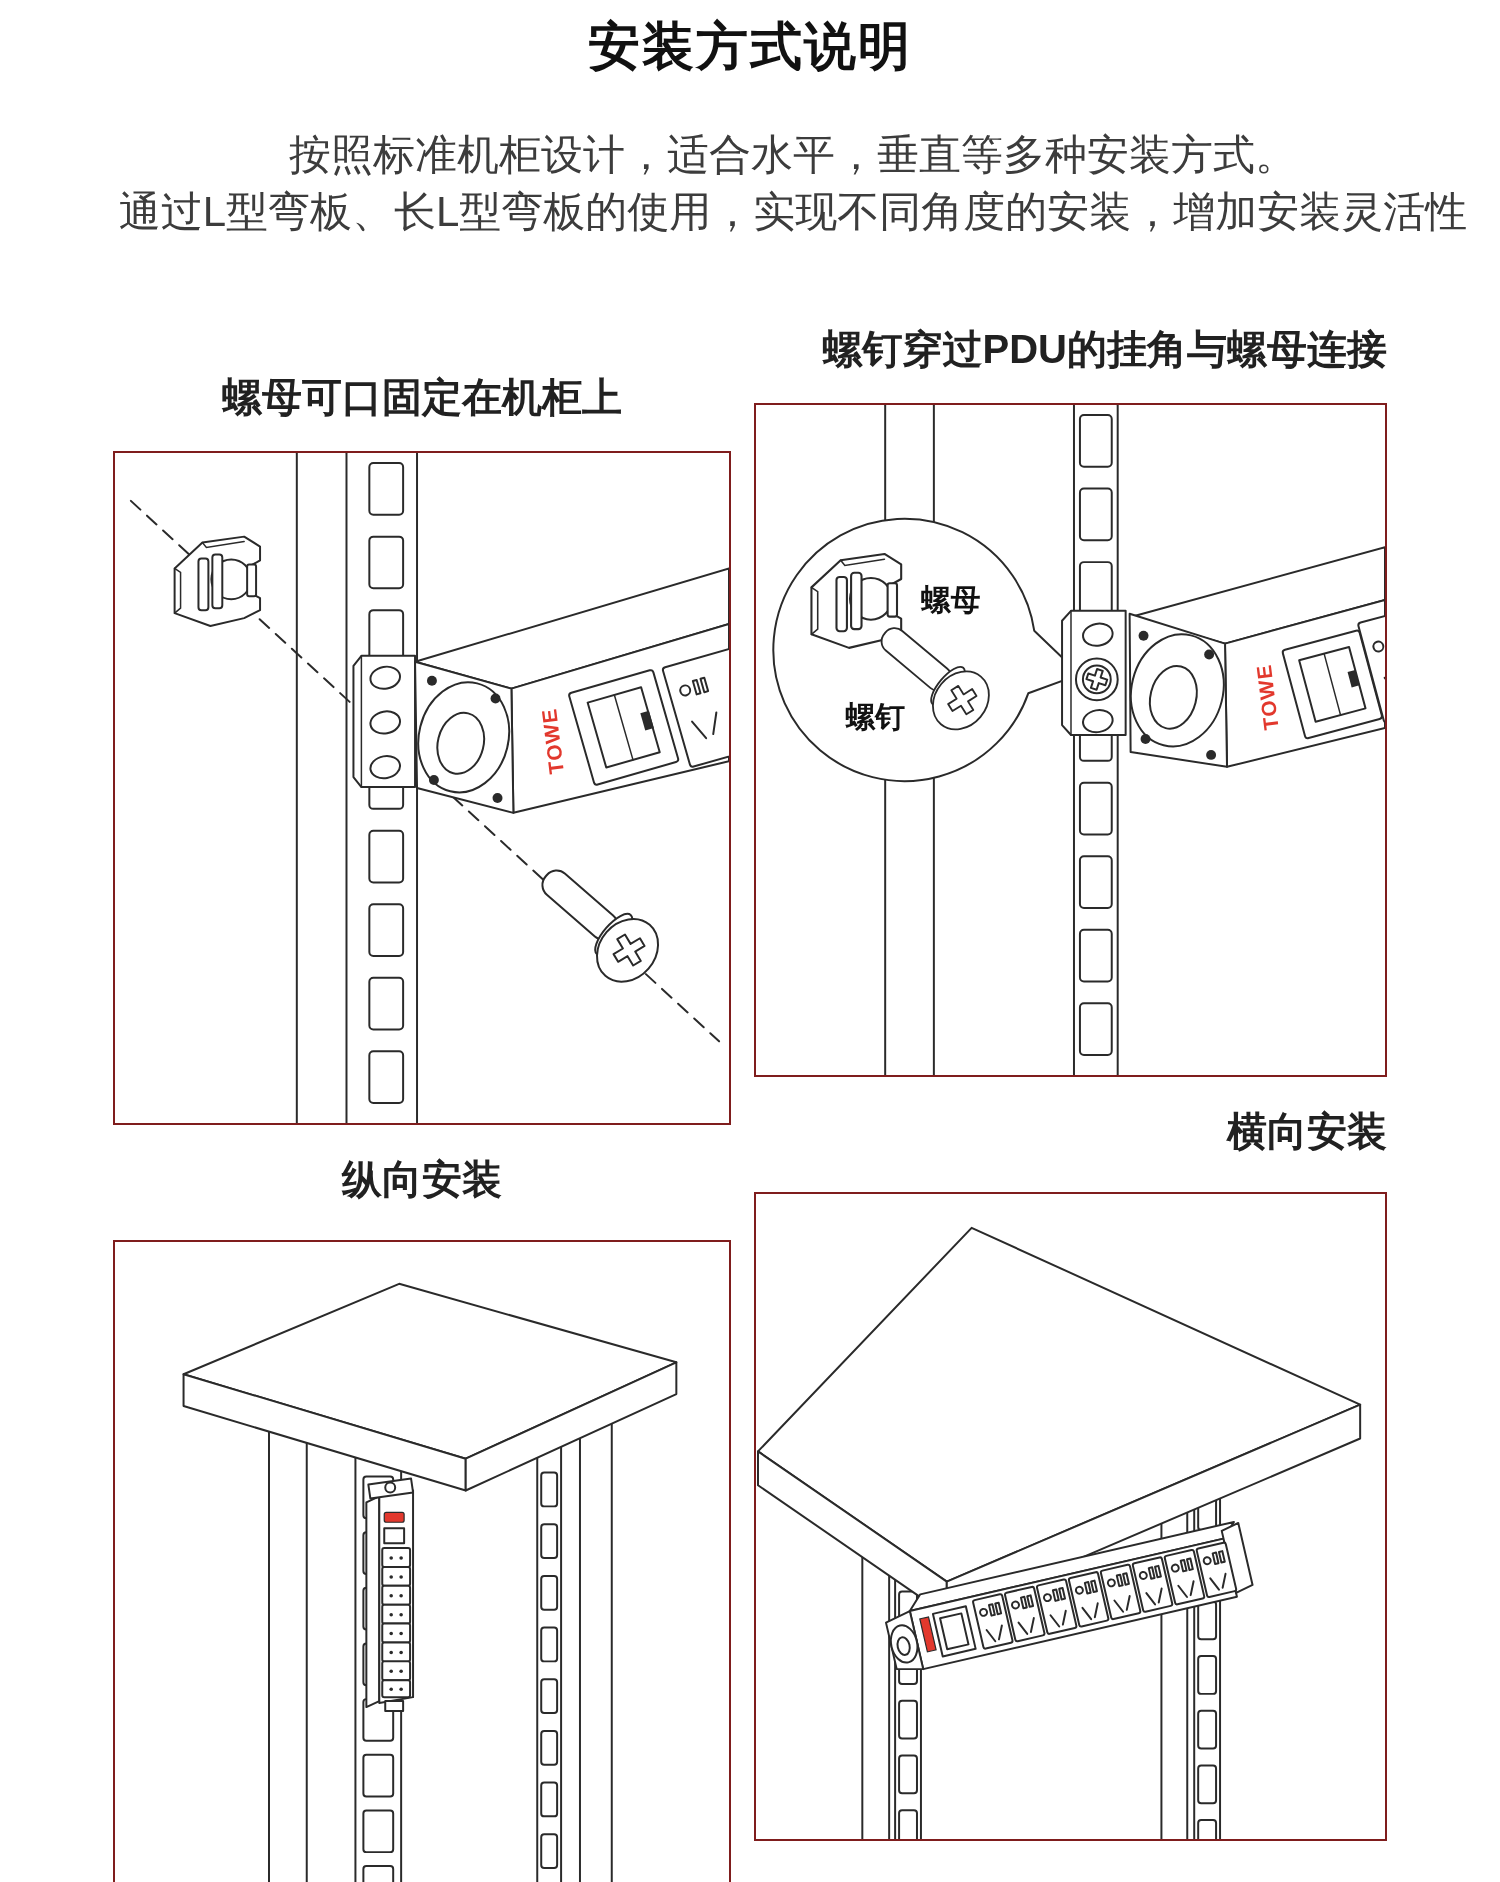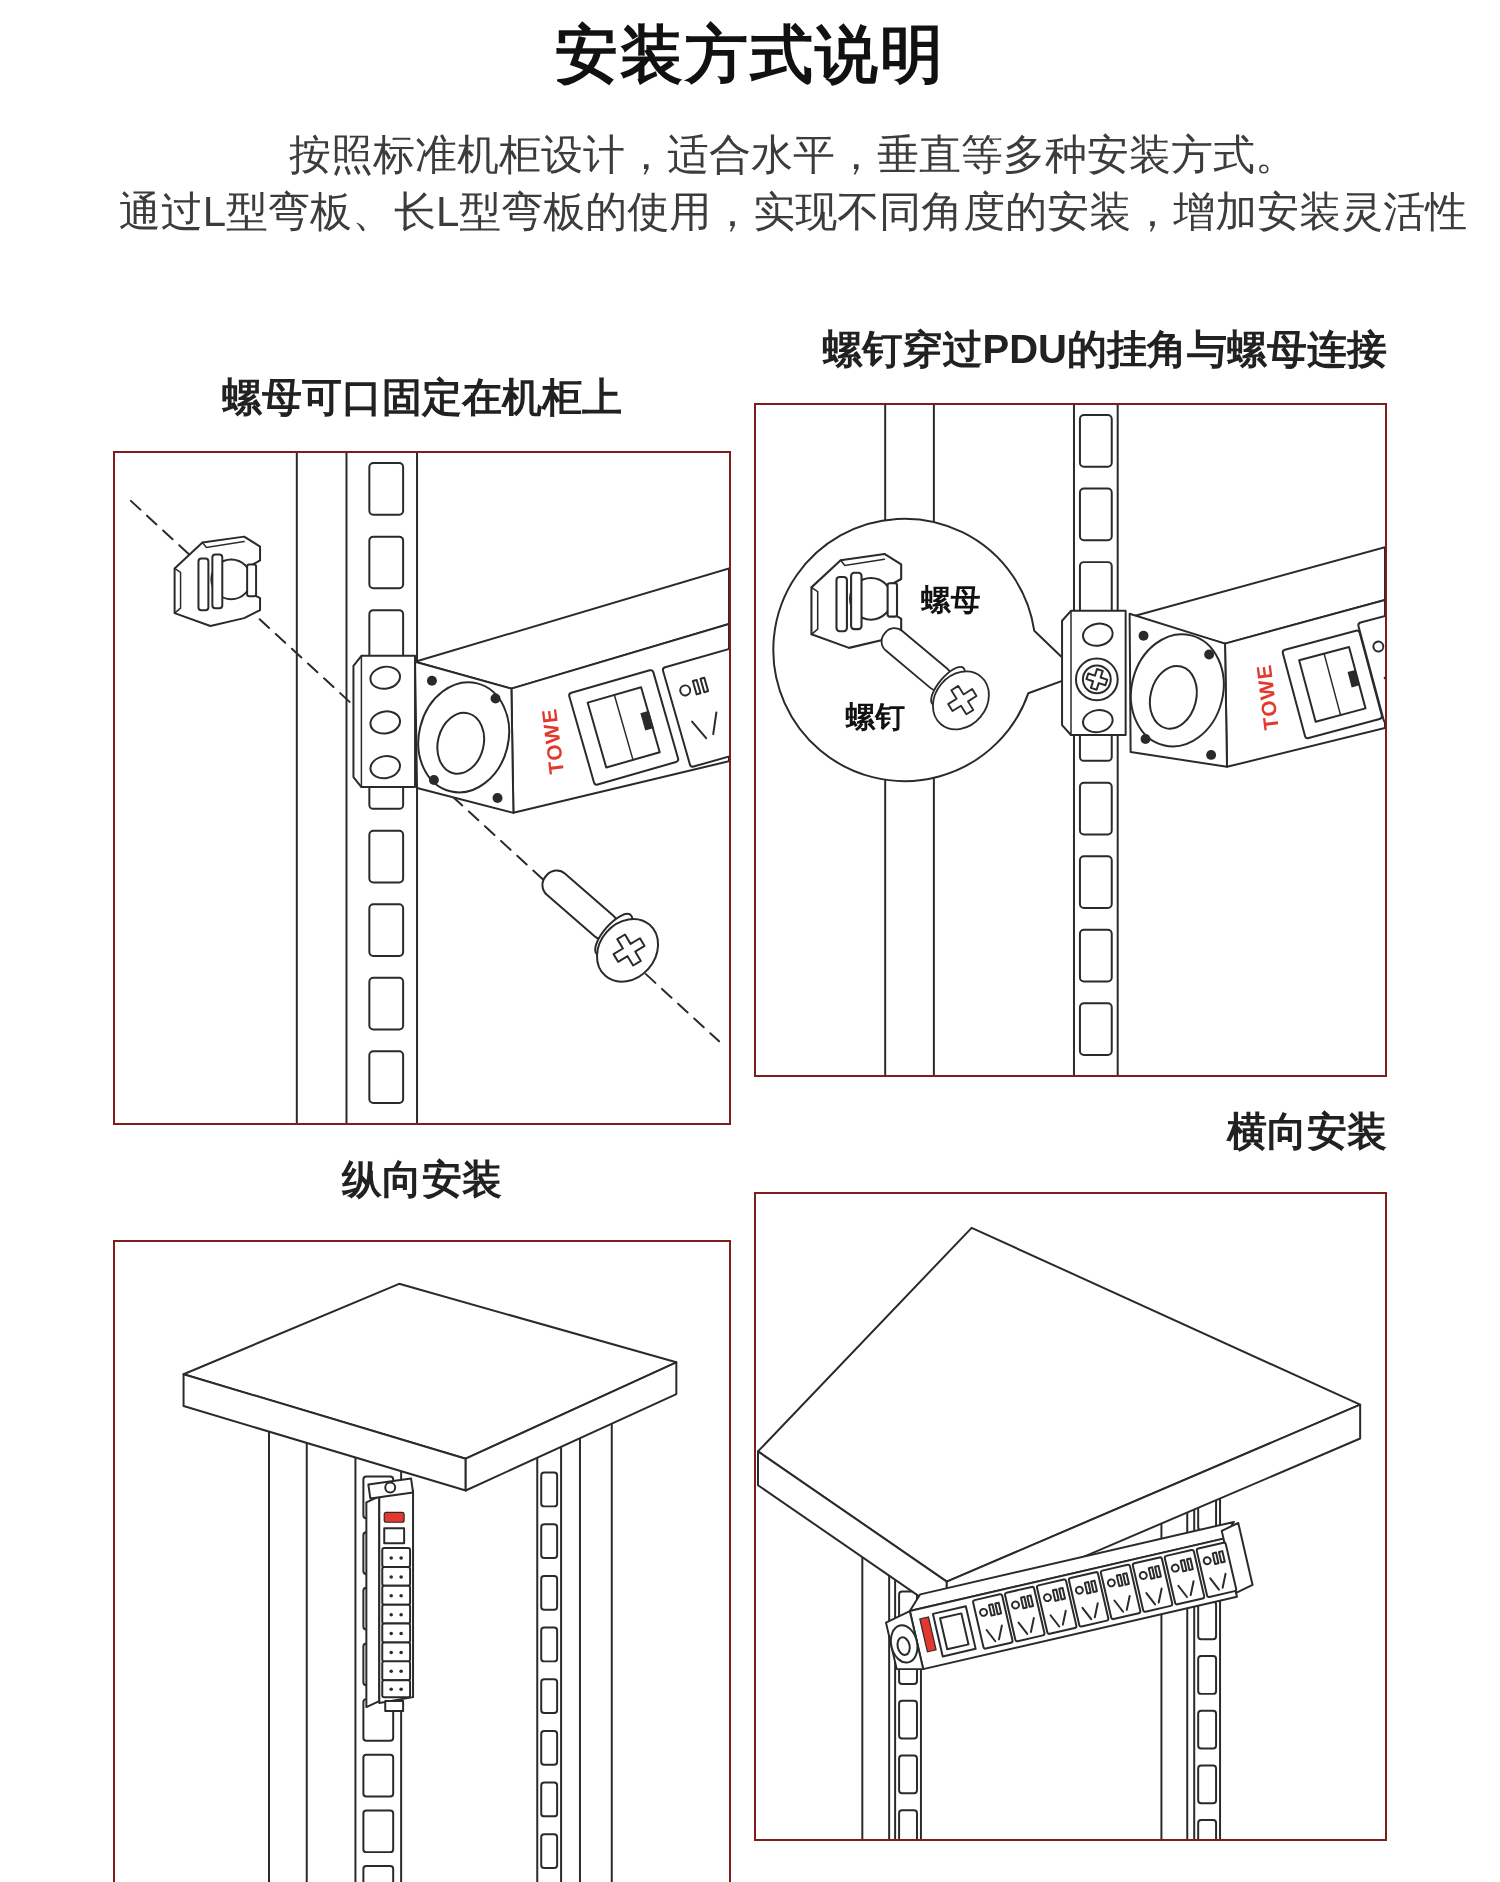--- a/index.html
+++ b/index.html
@@ -1,18 +1,18 @@
 <!DOCTYPE html>
 <html><head>
 <meta charset="utf-8">
 <style>
   html,body{margin:0;padding:0;background:#fff;}
   body{width:1500px;height:1882px;position:relative;font-family:"Liberation Sans","DejaVu Sans",sans-serif;color:#1a1a1a;}
   .abs{position:absolute;}
-  .title{top:12px;left:0;width:1500px;text-align:center;font-size:63px;font-weight:700;letter-spacing:2px;color:#111;font-family:Liberation Mono, monospace;}
+  .title{top:12px;left:0;width:1500px;text-align:center;font-size:52px;font-weight:700;letter-spacing:2px;color:#111;font-family:Liberation Mono, monospace;}
   .subtitle{top:126px;left:0;width:1500px;text-align:center;font-size:42px;line-height:57px;color:#3c3c3c;padding-left:43px;}
   .phead{font-size:40px;font-weight:600;color:#212121;text-align:center;}
   .phead.row1{top:322px;}
   .phead.row2{top:1104px;}
   .col1{left:113px;width:618px;margin-top:48px;}
   .col2{left:754px;width:633px;text-align:right;}
   .panel{border:2px solid #7f1d1d;background:#fff;box-sizing:border-box;overflow:hidden;}
   .panel.row1{top:403px;height:674px;}
   .panel.row2{top:1192px;height:649px;}
   svg{display:block;}

